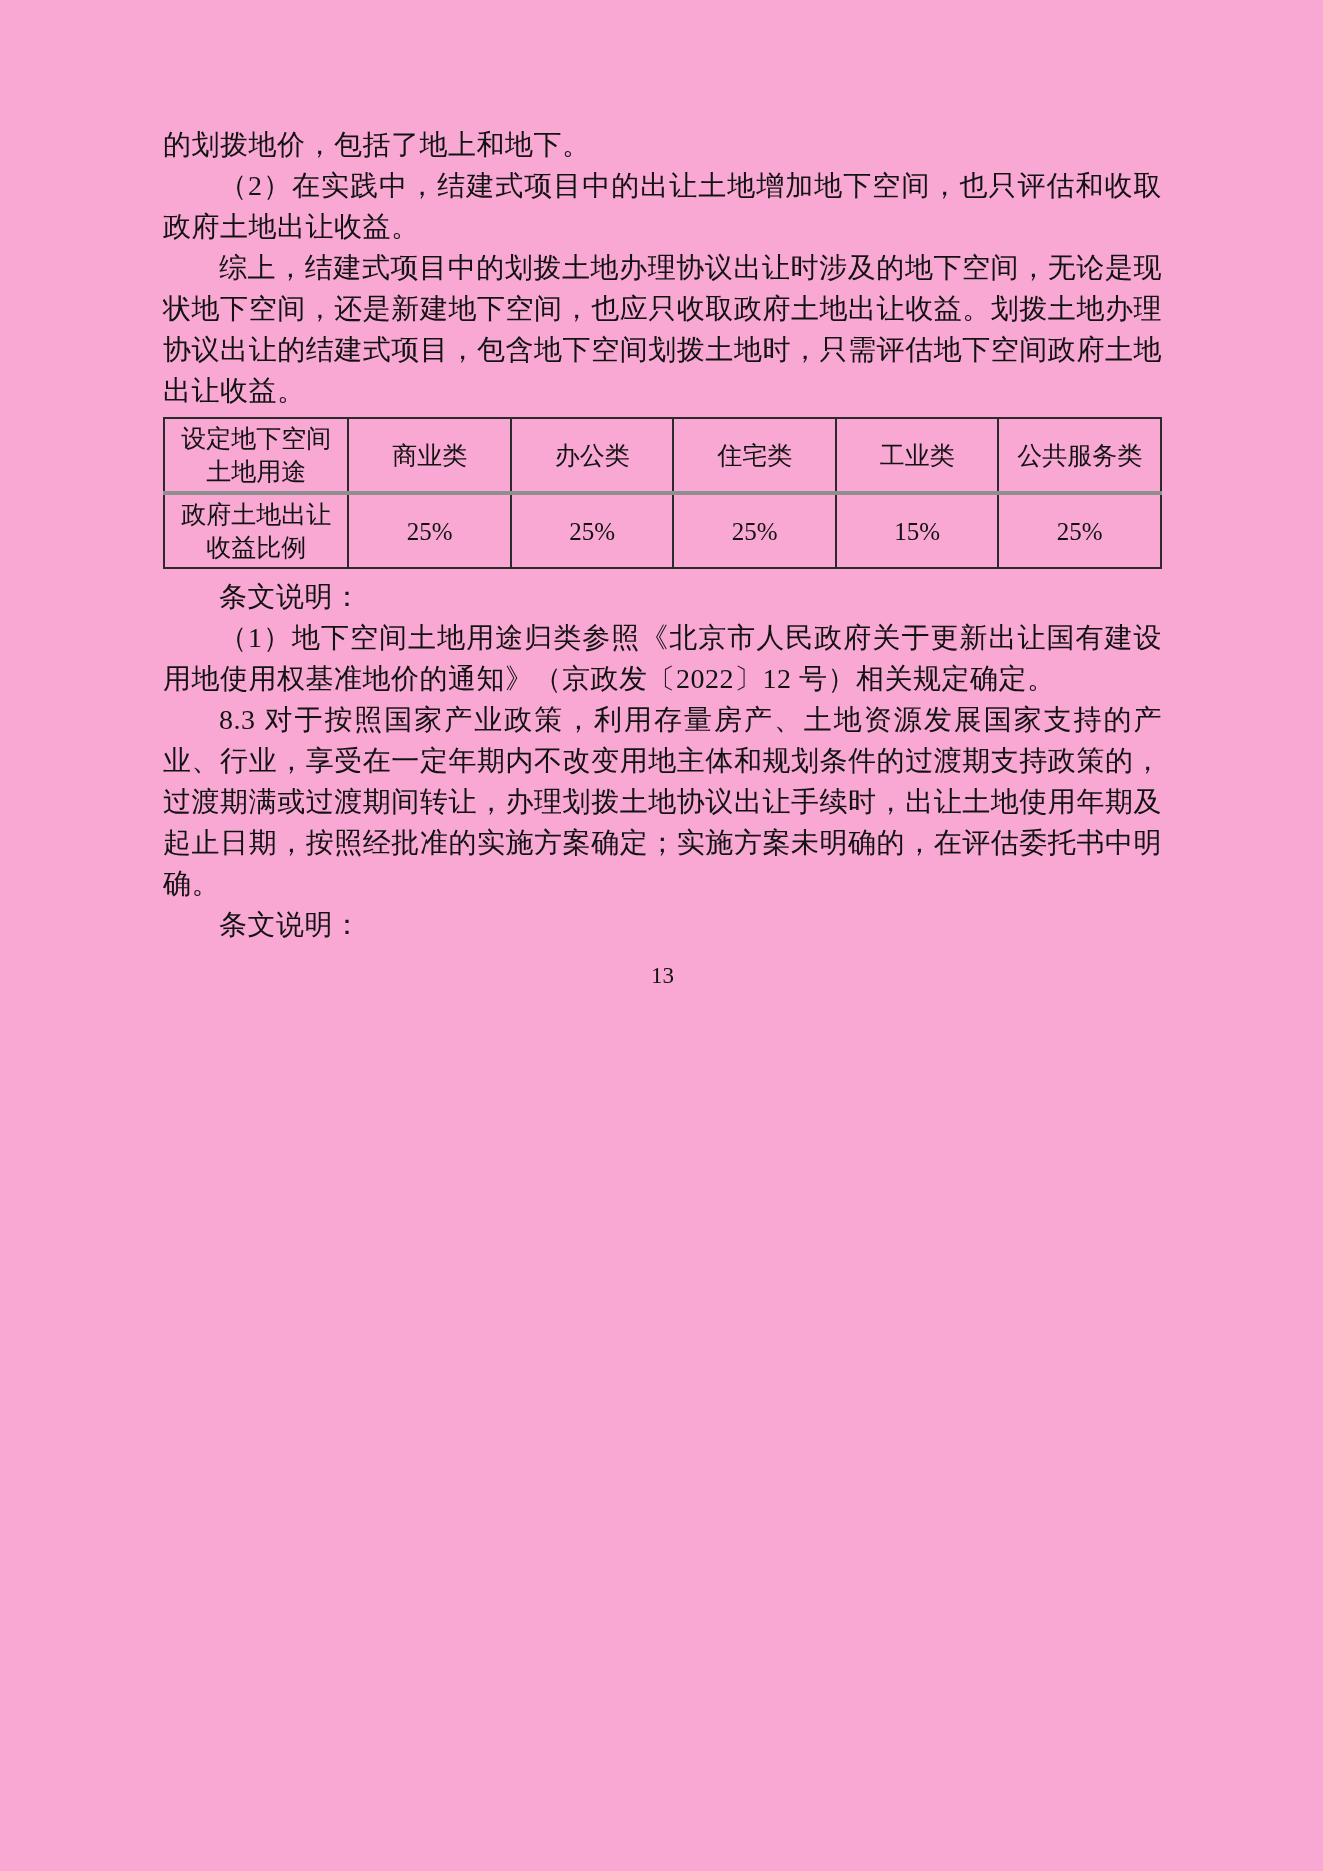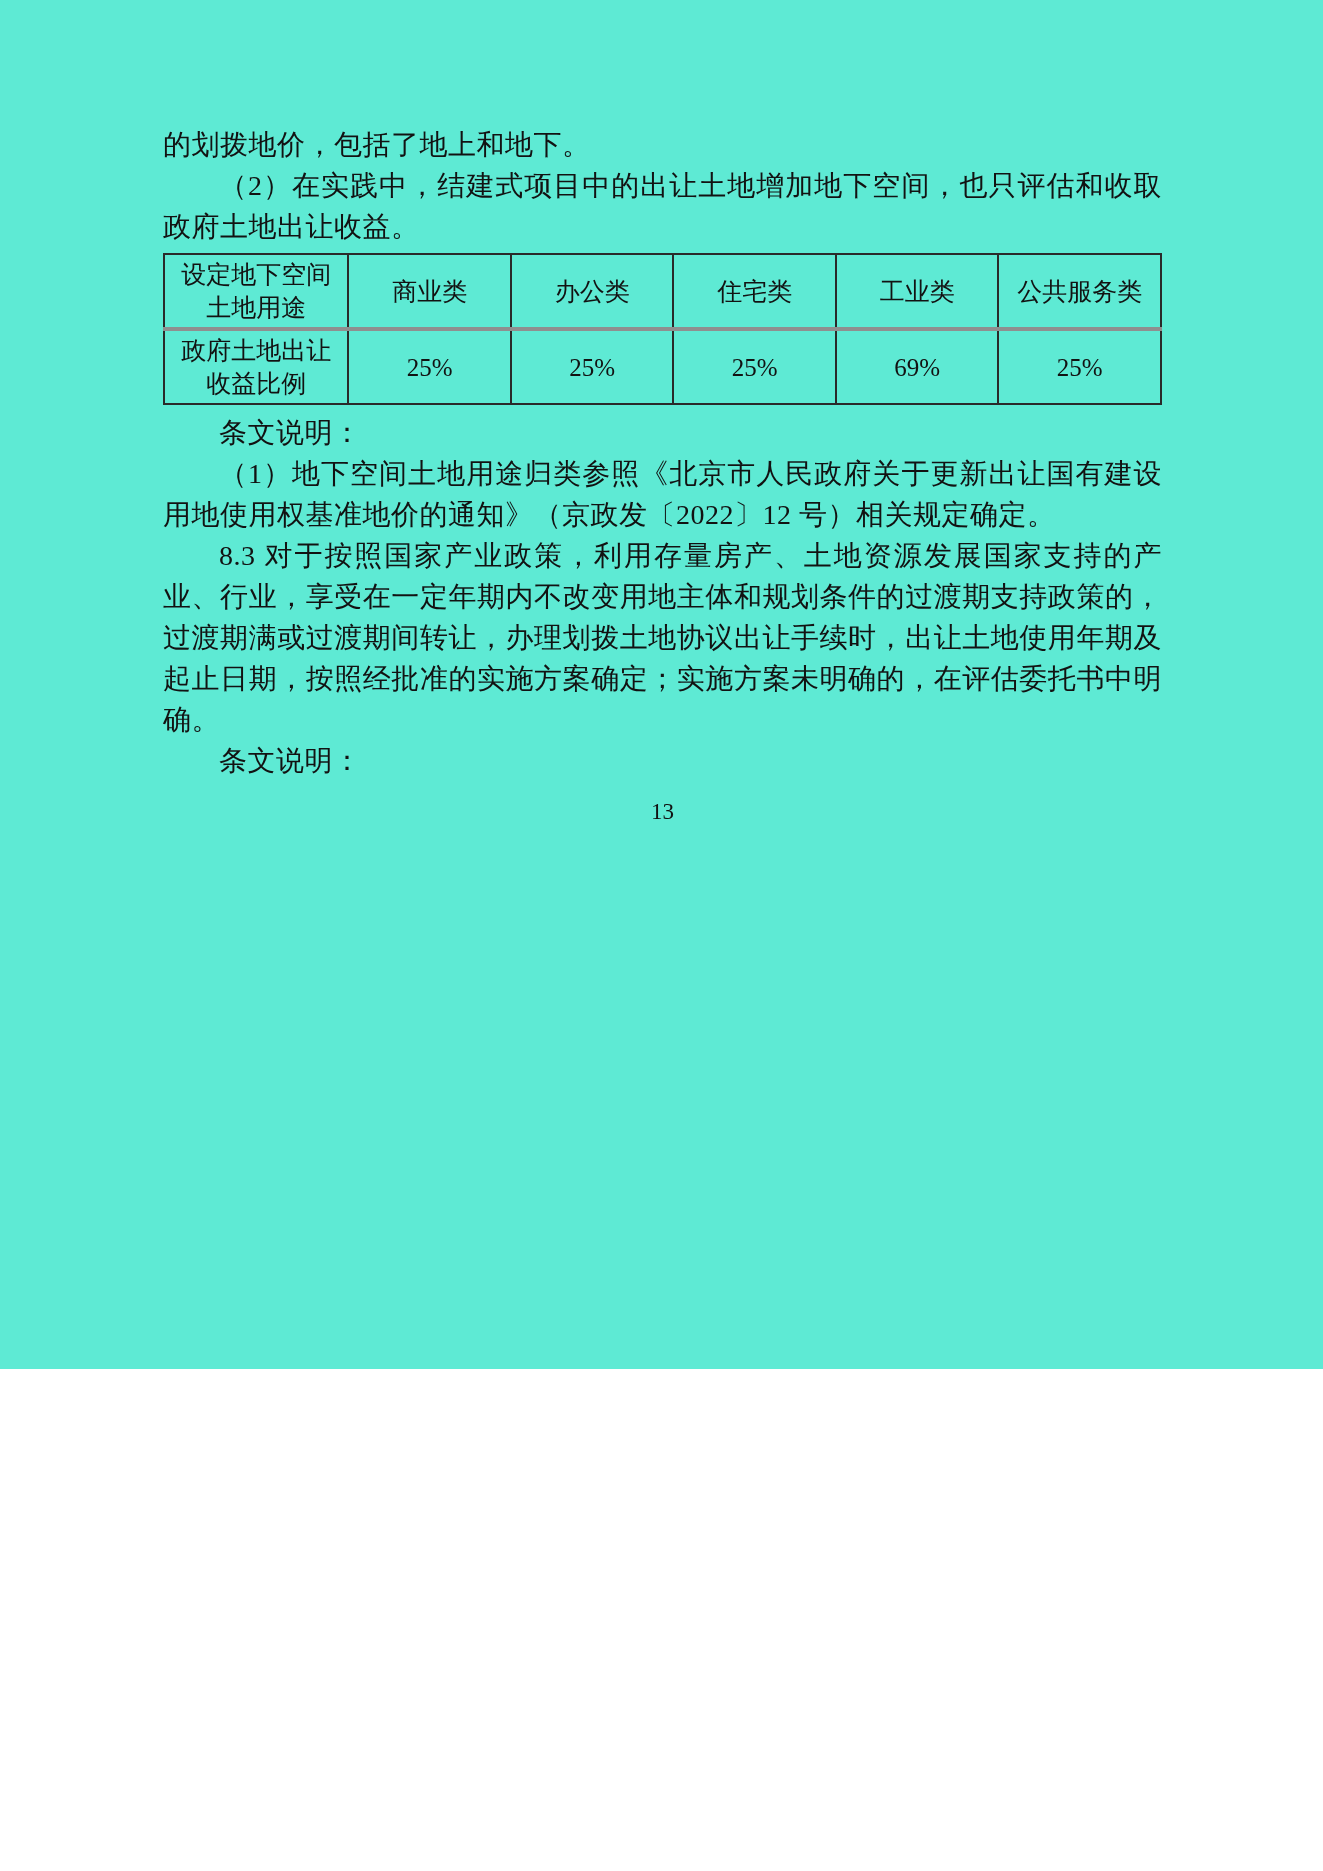--- a/index.html
+++ b/index.html
@@ -4,23 +4,23 @@
 <style>
   html, body {
     margin: 0;
     padding: 0;
     background: #ffffff;
   }
   .page {
     position: relative;
     box-sizing: border-box;
     width: 1323px;
-    height: 1369px;
+    height: 1871px;
     margin: 0 auto;
-    background: #5eead4;
+    background: #f9a8d4;
     color: #121212;
     font-family: "Liberation Serif", "DejaVu Serif", serif;
     padding: 124px 161px 0 163px;
     overflow: hidden;
   }
   .content { width: 999px; }
   .para {
     margin: 0;
     font-size: 28px;
     line-height: 41px;
@@ -58,38 +58,39 @@
 </style>
 </head>
 <body>
 
 <div class="page">
   <div class="content">
 
     <section id="before-table">
         <p class="para">的划拨地价，包括了地上和地下。</p>
         <p class="para indent">（2）在实践中，结建式项目中的出让土地增加地下空间，也只评估和收取政府土地出让收益。</p>
+        <p class="para indent">综上，结建式项目中的划拨土地办理协议出让时涉及的地下空间，无论是现状地下空间，还是新建地下空间，也应只收取政府土地出让收益。划拨土地办理协议出让的结建式项目，包含地下空间划拨土地时，只需评估地下空间政府土地出让收益。</p>
       </section>
 
     <table class="ratio-table">
       <tbody>
         <tr class="hdr-row">
           <td class="label-col">设定地下空间土地用途</td>
           <td>商业类</td>
           <td>办公类</td>
           <td>住宅类</td>
           <td>工业类</td>
           <td>公共服务类</td>
         </tr>
         <tr>
           <td class="label-col">政府土地出让收益比例</td>
           <td>25%</td>
           <td>25%</td>
           <td>25%</td>
-          <td>69%</td>
+          <td>15%</td>
           <td>25%</td>
         </tr>
       </tbody>
     </table>
 
     <section id="after-table">
         <p class="para indent">条文说明：</p>
         <p class="para indent">（1）地下空间土地用途归类参照《北京市人民政府关于更新出让国有建设用地使用权基准地价的通知》（京政发〔2022〕12 号）相关规定确定。</p>
         <p class="para indent">8.3 对于按照国家产业政策，利用存量房产、土地资源发展国家支持的产业、行业，享受在一定年期内不改变用地主体和规划条件的过渡期支持政策的，过渡期满或过渡期间转让，办理划拨土地协议出让手续时，出让土地使用年期及起止日期，按照经批准的实施方案确定；实施方案未明确的，在评估委托书中明确。</p>
         <p class="para indent">条文说明：</p>

